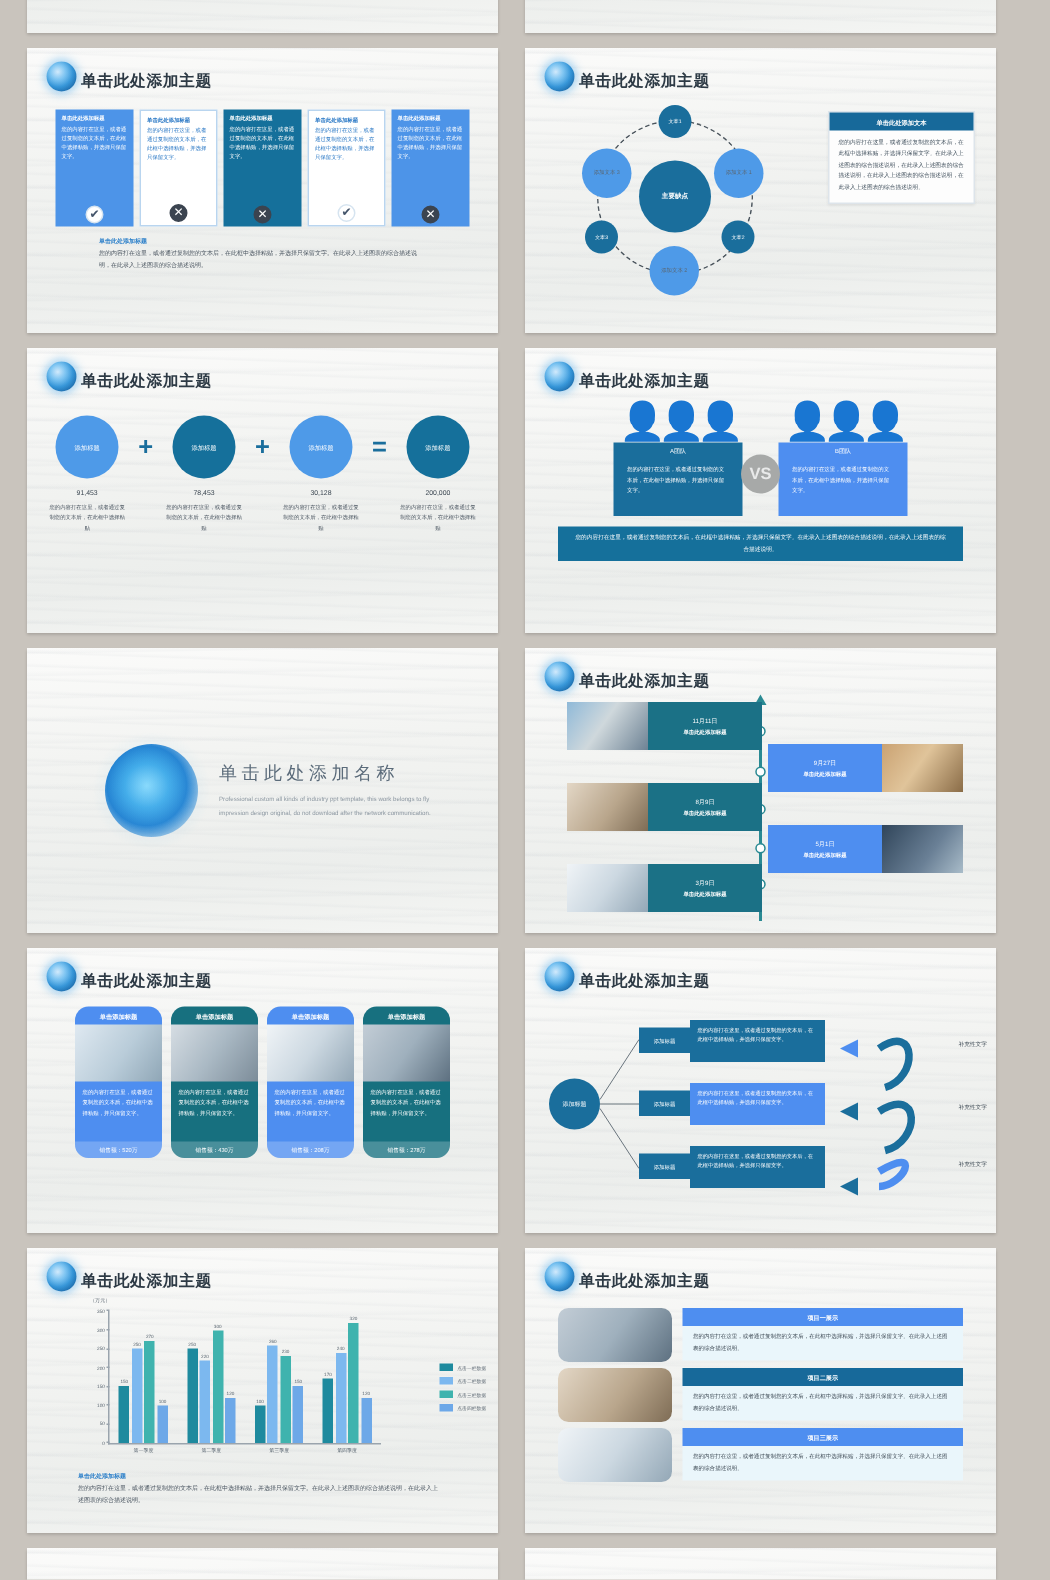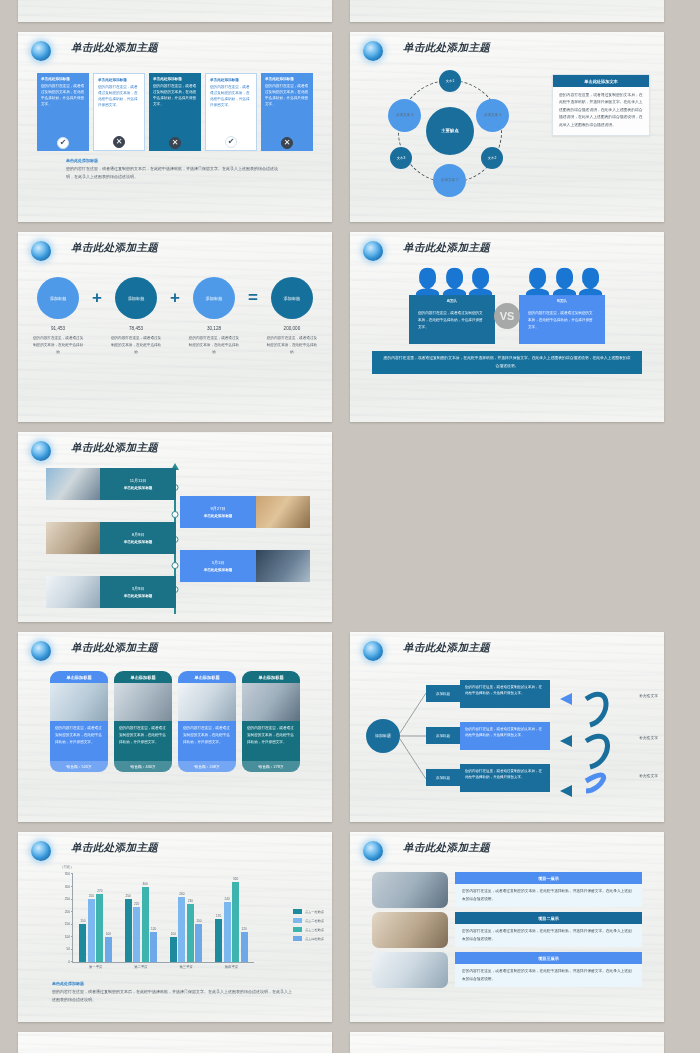--- a/index.html
+++ b/index.html
@@ -21,21 +21,21 @@
   .slide::before{
     content:""; position:absolute; inset:0;
     background:
       repeating-linear-gradient(2deg, rgba(255,255,255,0) 0 6px, rgba(190,195,200,.10) 7px, rgba(255,255,255,0) 9px),
       repeating-linear-gradient(-1deg, rgba(255,255,255,0) 0 11px, rgba(175,182,190,.07) 12px, rgba(255,255,255,0) 15px);
     pointer-events:none;
   }
   .slide > * { position: relative; z-index: 1; }
 
   
-  .s-head { display:flex; align-items:flex-start; gap:20px; padding: 9px 0 0 13px; font-style: italic; }
+  .s-head { display:flex; align-items:flex-end; gap:3px; padding: 9px 0 0 13px; }
   .globe {
     width: 20px; height: 20px; border-radius: 50%; flex: none;
     background: radial-gradient(circle at 38% 35%, #eaf6ff 0%, #7fc6f2 28%, #2b8fd4 55%, #1667a8 78%, rgba(30,110,175,.25) 100%);
     box-shadow: 0 0 6px 2px rgba(100,180,235,.45);
     position: relative;
   }
   .globe::after{
     content:""; position:absolute; inset:-4px; border-radius:50%;
     background: radial-gradient(circle, rgba(120,190,240,.30) 0%, rgba(255,255,255,0) 70%);
   }
@@ -302,20 +302,29 @@
           <div class="tbar l">B团队</div>
           <div class="tbody l">您的内容打在这里，或者通过复制您的文本后，在此框中选择粘贴，并选择只保留文字。</div>
         </div>
       </div>
       <div class="wide-bar">您的内容打在这里，或者通过复制您的文本后，在此框中选择粘贴，并选择只保留文字。在此录入上述图表的综合描述说明，在此录入上述图表的综合描述说明。</div>
     </div>
   </div>
 
   <div class="row">
 
+    <div class="slide">
+      <div class="cover">
+        <div class="net"></div>
+        <div>
+          <div class="cover-h">单击此处添加名称</div>
+          <div class="cover-p">Professional custom all kinds of industry ppt template, this work belongs to fly impression design original, do not download after the network communication.</div>
+        </div>
+      </div>
+    </div>
 
     <div class="slide">
       <div class="s-head">
         <div class="globe"></div>
         <div class="s-title">单击此处添加主题</div>
       </div>
       <div class="tl">
         <div class="tl-axis"></div>
         <div class="tl-arrow"></div>
         <div class="node" style="top:20px"></div>

